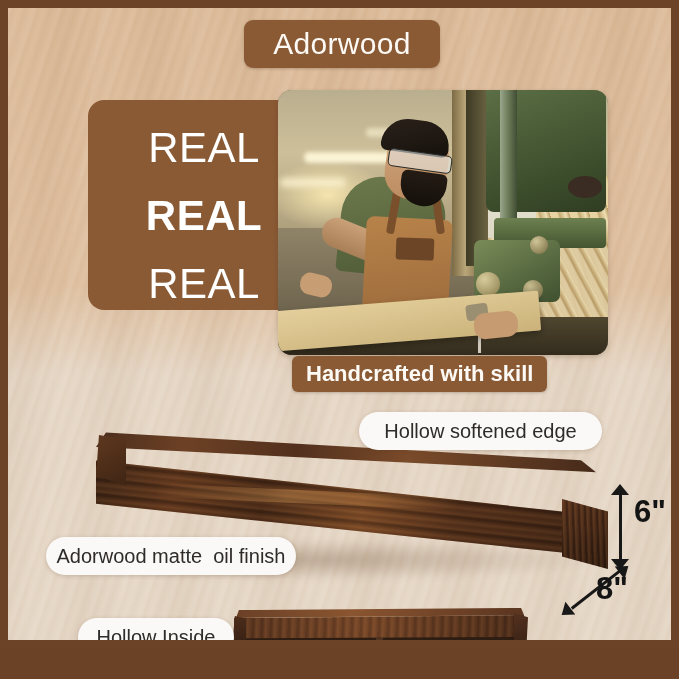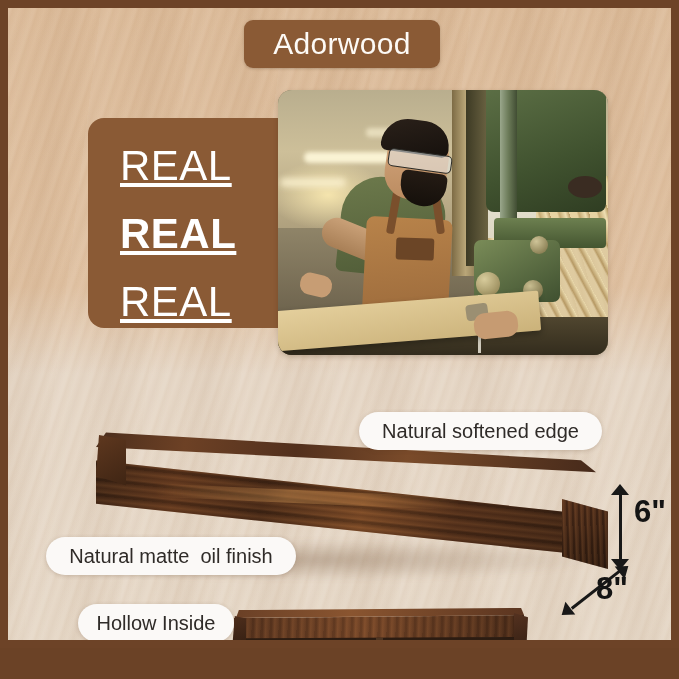--- a/index.html
+++ b/index.html
@@ -7,20 +7,21 @@
     width:679px;height:679px;overflow:hidden;
     font-family:"Liberation Sans", sans-serif;
     background:#6b4226;
   }
   #stage{
     position:relative;width:679px;height:648px;
     box-sizing:border-box;
     border:8px solid #6d4327;
     background:#ec4899;
     overflow:hidden;
+    text-align:center;
   }
   
   .bg-wood{
     position:absolute;inset:0;
     background:
       linear-gradient(180deg,#dcbb99 0%,#dfc0a0 44%,#e6d7c6 58%,#e6d8c7 100%);
   }
   .bg-grain{
     position:absolute;inset:0;
     background:
@@ -49,28 +50,27 @@
     background:#8a5a35;
     border-radius:9px;
     display:flex;align-items:center;justify-content:center;
     color:#fdfaf6;
     font-size:30px;letter-spacing:.3px;
     box-shadow:0 1px 3px rgba(60,35,15,.25);
   }
 
   
   .headline-panel{
-    position:absolute;left:80px;top:110px;
+    position:absolute;left:80px;top:92px;
     width:200px;height:210px;
     background:#8a5a35;
     border-radius:16px 0 0 16px;
     color:#fff;
     padding:14px 0 0 32px;
     box-sizing:border-box;
-    text-decoration:underline;
   }
   .headline-panel div{
     font-size:42px;line-height:68px;letter-spacing:.5px;
   }
   .hl-bold{font-weight:bold;}
 
   
   .photo{
     position:absolute;left:270px;top:82px;
     width:330px;height:265px;
@@ -179,21 +179,21 @@
     position:absolute;
     background:#fbf9f7;
     border-radius:19px;
     display:flex;align-items:center;justify-content:center;
     color:#2f2b28;font-size:20px;
     box-shadow:0 1px 4px rgba(90,60,35,.22);
     white-space:pre;
   }
   .pill-edge{left:351px;top:404px;width:243px;height:38px;}
   .pill-finish{left:38px;top:529px;width:250px;height:38px;}
-  .pill-hollow{left:70px;top:596px;width:156px;height:38px;}
+  .pill-hollow{left:70px;top:610px;width:156px;height:38px;}
 
   
   .beam{
     position:absolute;left:88px;top:421px;
     width:516px;height:150px;
   }
   .beam-top{
     position:absolute;left:0;top:0;width:500px;height:60px;
     background:linear-gradient(100deg,#4a2d1c,#6d4125 18%,#52301d 40%,#7a4b2a 62%,#45291a 100%);
     clip-path:polygon(2% 6%, 97% 52%, 100% 72%, 0% 30%);
@@ -360,20 +360,23 @@
     <div class="ph-knob1"></div>
     <div class="ph-knob2"></div>
     <div class="ph-knob3"></div>
     <div class="ph-blade"></div>
     <div class="ph-board"></div>
     <div class="ph-watch"></div>
     <div class="ph-hand2"></div>
     <div class="ph-hand1"></div>
   </div>
 
+  <div class="caption-photo">
+    <span>Handcrafted with skill</span>
+  </div>
 
   <div class="beam-shadow"></div>
   <div class="beam">
     <div class="beam-top"></div>
     <div class="beam-face"></div>
     <div class="beam-shine"></div>
     <div class="beam-leftcap"></div>
     <div class="beam-end"></div>
   </div>
 
@@ -382,24 +385,24 @@
     <div class="shelf-top"></div>
     <div class="shelf-face"></div>
     <div class="shelf-cavity"></div>
     <div class="shelf-divider"></div>
     <div class="shelf-bottom"></div>
     <div class="shelf-leftend"></div>
     <div class="shelf-rightend"></div>
   </div>
 
   <div class="pill pill-edge">
-    <span>Natural softened edge</span>
+    <span>Hollow softened edge</span>
   </div>
   <div class="pill pill-finish">
-    <span>Natural matte  oil finish</span>
+    <span>Adorwood matte  oil finish</span>
   </div>
   <div class="pill pill-hollow">
     <span>Hollow Inside</span>
   </div>
 
   <div class="dim-v">
     <div class="ar-up"></div>
     <div class="dim-v-line"></div>
     <div class="ar-dn"></div>
   </div>

